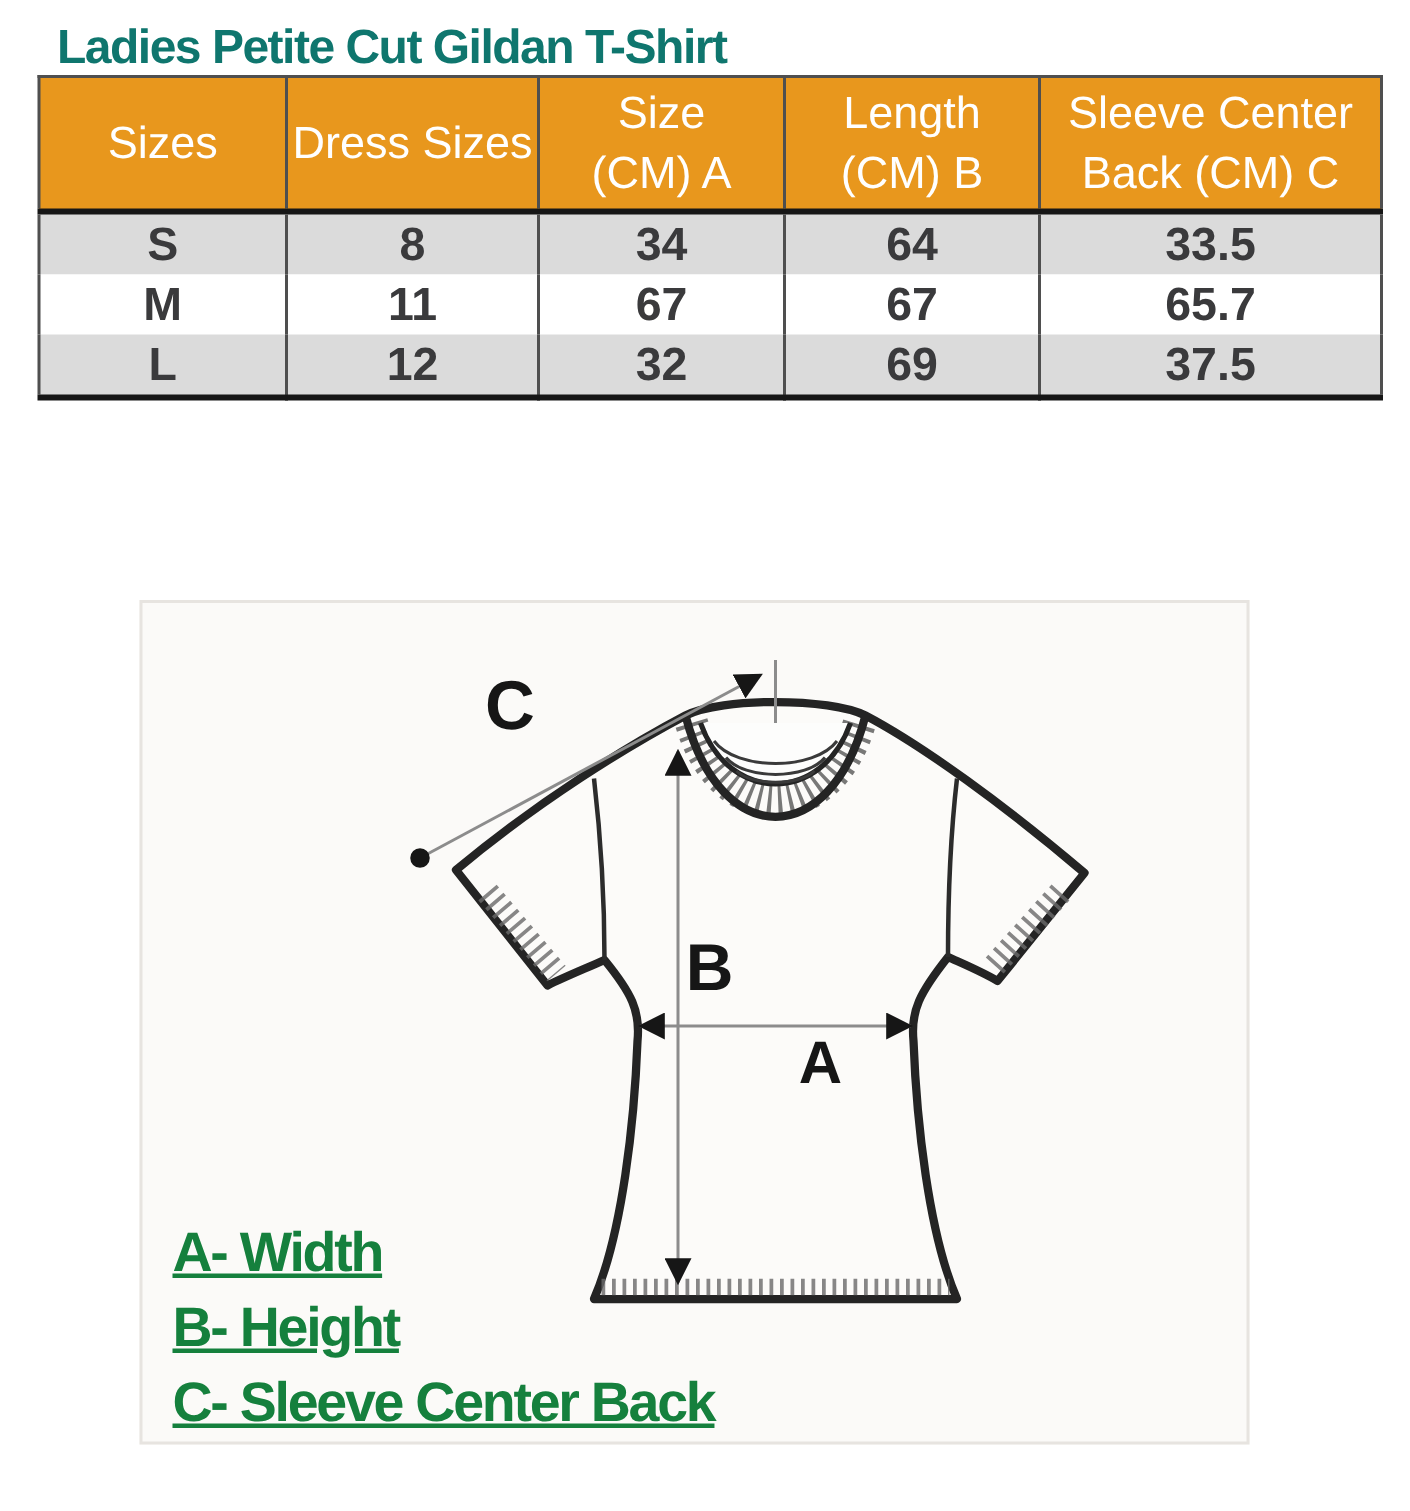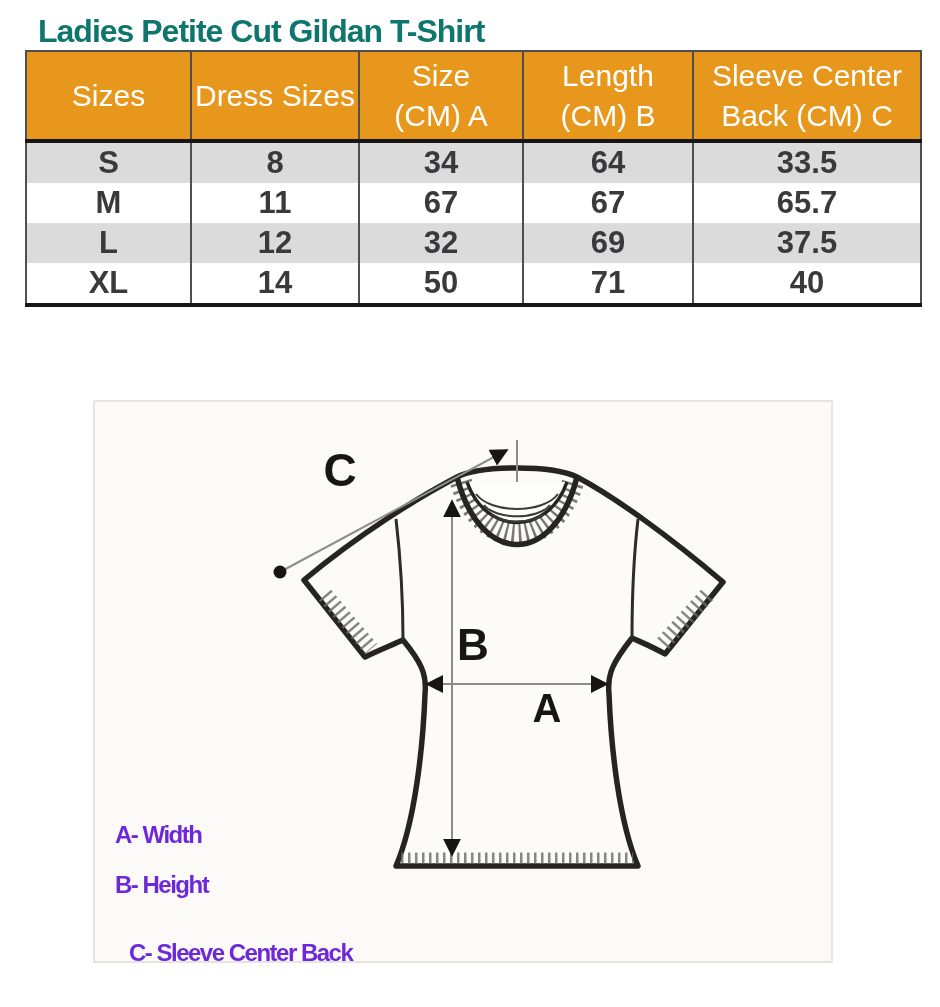--- a/index.html
+++ b/index.html
@@ -50,26 +50,26 @@
   .diagram-box {
     position:absolute; left:93px; top:400px;
     width:740px; height:563px; box-sizing:border-box;
     background:var(--diagram-bg,#FBFAF8);
     border:2px solid var(--diagram-border,#E7E4E0);
   }
   .diagram-box svg { position:absolute; left:0; top:0; width:736px; height:559px; }
 
   .legend-line {
     position:absolute; left:20px;
-    font-size:24px; font-weight:700; letter-spacing:-1.5px;
-    color:#6d28d9; white-space:nowrap; line-height:42px;
+    font-size:37px; font-weight:700; letter-spacing:-1.5px;
+    color:#15803d; white-space:nowrap; line-height:42px;text-decoration:underline;
   }
   .legend-a { top:412px; }
   .legend-b { top:462px; }
-  .legend-c { top:530px;margin-left:14px; }
+  .legend-c { top:512px; }
 
   .svg-label {
     font-family:"Liberation Sans", sans-serif;
     font-weight:700; fill:#161616;
   }
 </style>
 </head>
 <body>
 
 <div class="page-title">Ladies Petite Cut Gildan T-Shirt</div>
@@ -118,27 +118,20 @@
       <td>67</td>
       <td>67</td>
       <td>65.7</td>
     </tr>
     <tr>
       <td>L</td>
       <td>12</td>
       <td>32</td>
       <td>69</td>
       <td>37.5</td>
-    </tr>
-    <tr>
-      <td>XL</td>
-      <td>14</td>
-      <td>50</td>
-      <td>71</td>
-      <td>40</td>
     </tr>
   </tbody>
 </table>
 
 <div class="diagram-box">
   <svg viewBox="0 0 736 559">
     <defs>
       <marker id="arr" viewBox="0 0 10 10" refX="9" refY="5" markerWidth="9" markerHeight="9" orient="auto-start-reverse">
         <path d="M0,0 L10,5 L0,10 z" fill="#161616"></path>
       </marker>

